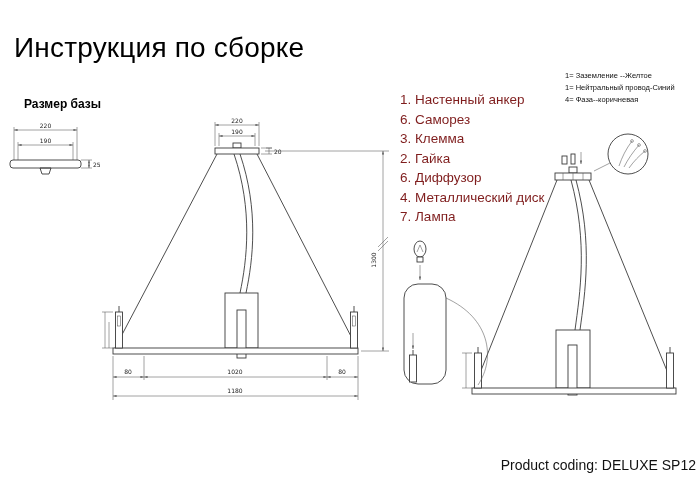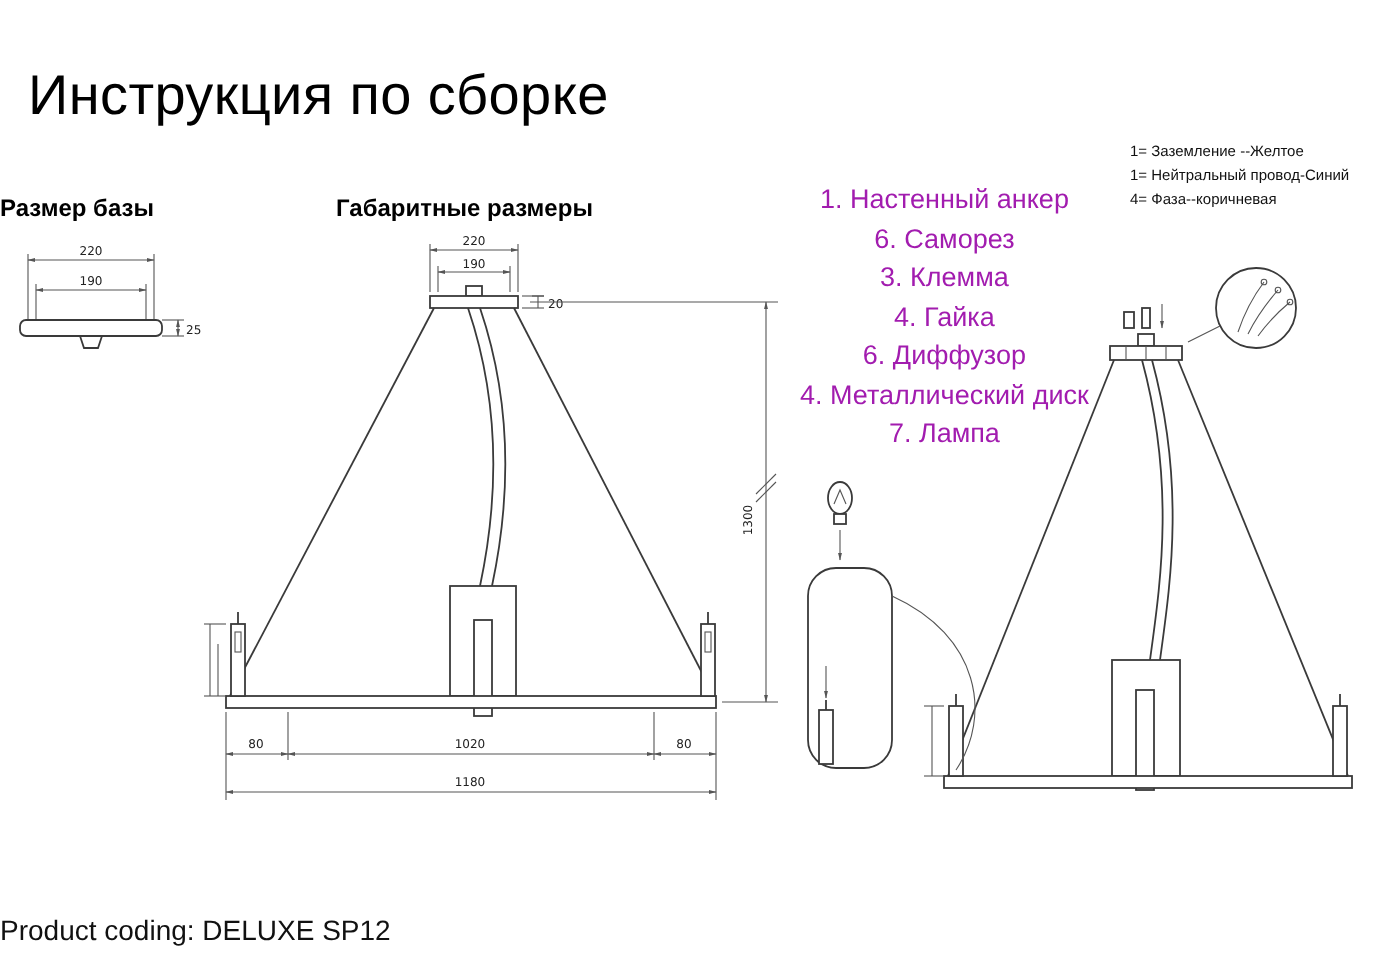--- a/index.html
+++ b/index.html
@@ -10,50 +10,49 @@
     color:#000;
     position:relative;
     overflow:hidden;
   }
   .page { position:absolute; inset:0; background:#fff; }
   .title {
     position:absolute; left:14px; top:32px;
     font-size:28px; font-weight:400; letter-spacing:0.2px;
   }
   .section-label { position:absolute; font-size:12px; font-weight:bold; }
-  #base-label { left:0; top:97px; }
+  #base-label { left:24px; top:97px; }
   #overall-label { left:168px; top:97px; }
   .parts {
     position:absolute; left:400px; top:90px;
-    list-style:none; font-size:13.5px; line-height:19.5px; color:#a21caf;text-align:center;
+    list-style:none; font-size:13.5px; line-height:19.5px; color:#7f1d1d;
   }
   .legend {
     position:absolute; left:565px; top:70px; width:132px;
     font-size:7.5px; line-height:12px; color:#111;
   }
   .legend div { white-space:nowrap; }
   .coding {
     position:absolute; left:0; right:0; top:457px;
-    text-align:left; font-size:14px; color:#111;
+    text-align:right; font-size:14px; color:#111;
   }
   svg { position:absolute; overflow:visible; }
   .dt { font-size:6px; fill:#222; font-family:"DejaVu Sans", sans-serif; }
   .ln  { stroke:#3a3a3a; stroke-width:0.9; fill:none; }
   .lnf { stroke:#3a3a3a; stroke-width:0.9; fill:#fff; }
   .dl  { stroke:#555; stroke-width:0.55; fill:none; }
 </style>
 </head>
 <body>
 
 <div class="page">
 
   <h1 class="title">Инструкция по сборке</h1>
 
   <div class="section-label" id="base-label">Размер базы</div>
-  <div class="section-label" id="overall-label">Габаритные размеры</div>
 
   <svg style="left:6px; top:116px;" width="110" height="72" viewBox="0 0 110 72">
     <defs>
       <marker id="ab" markerWidth="7" markerHeight="7" refX="6.5" refY="2.5" orient="auto-start-reverse">
         <path d="M7 2.5 L0 0.7 L0 4.3 Z" fill="#555"></path>
       </marker>
     </defs>
 
     <line class="dl" x1="8" y1="44" x2="8" y2="11"></line>
     <line class="dl" x1="71" y1="44" x2="71" y2="11"></line>
@@ -143,21 +142,21 @@
     <line class="dl" x1="288" y1="41" x2="288" y2="241" marker-start="url(#am)" marker-end="url(#am)"></line>
     <line class="dl" x1="283" y1="137" x2="293" y2="127"></line>
     <line class="dl" x1="283" y1="141" x2="293" y2="131"></line>
     <text class="dt" transform="rotate(-90 281 150)" x="281" y="150" text-anchor="middle">1300</text>
   </svg>
 
   <ol class="parts">
     <li>1. Настенный анкер</li>
     <li>6. Саморез</li>
     <li>3. Клемма</li>
-    <li>4. Гайка</li>
+    <li>2. Гайка</li>
     <li>6. Диффузор</li>
     <li>4. Металлический диск</li>
     <li>7. Лампа</li>
   </ol>
 
   <div class="legend">
     <div>1= Заземление --Желтое</div>
     <div>1= Нейтральный провод-Синий</div>
     <div>4= Фаза--коричневая</div>
   </div>

